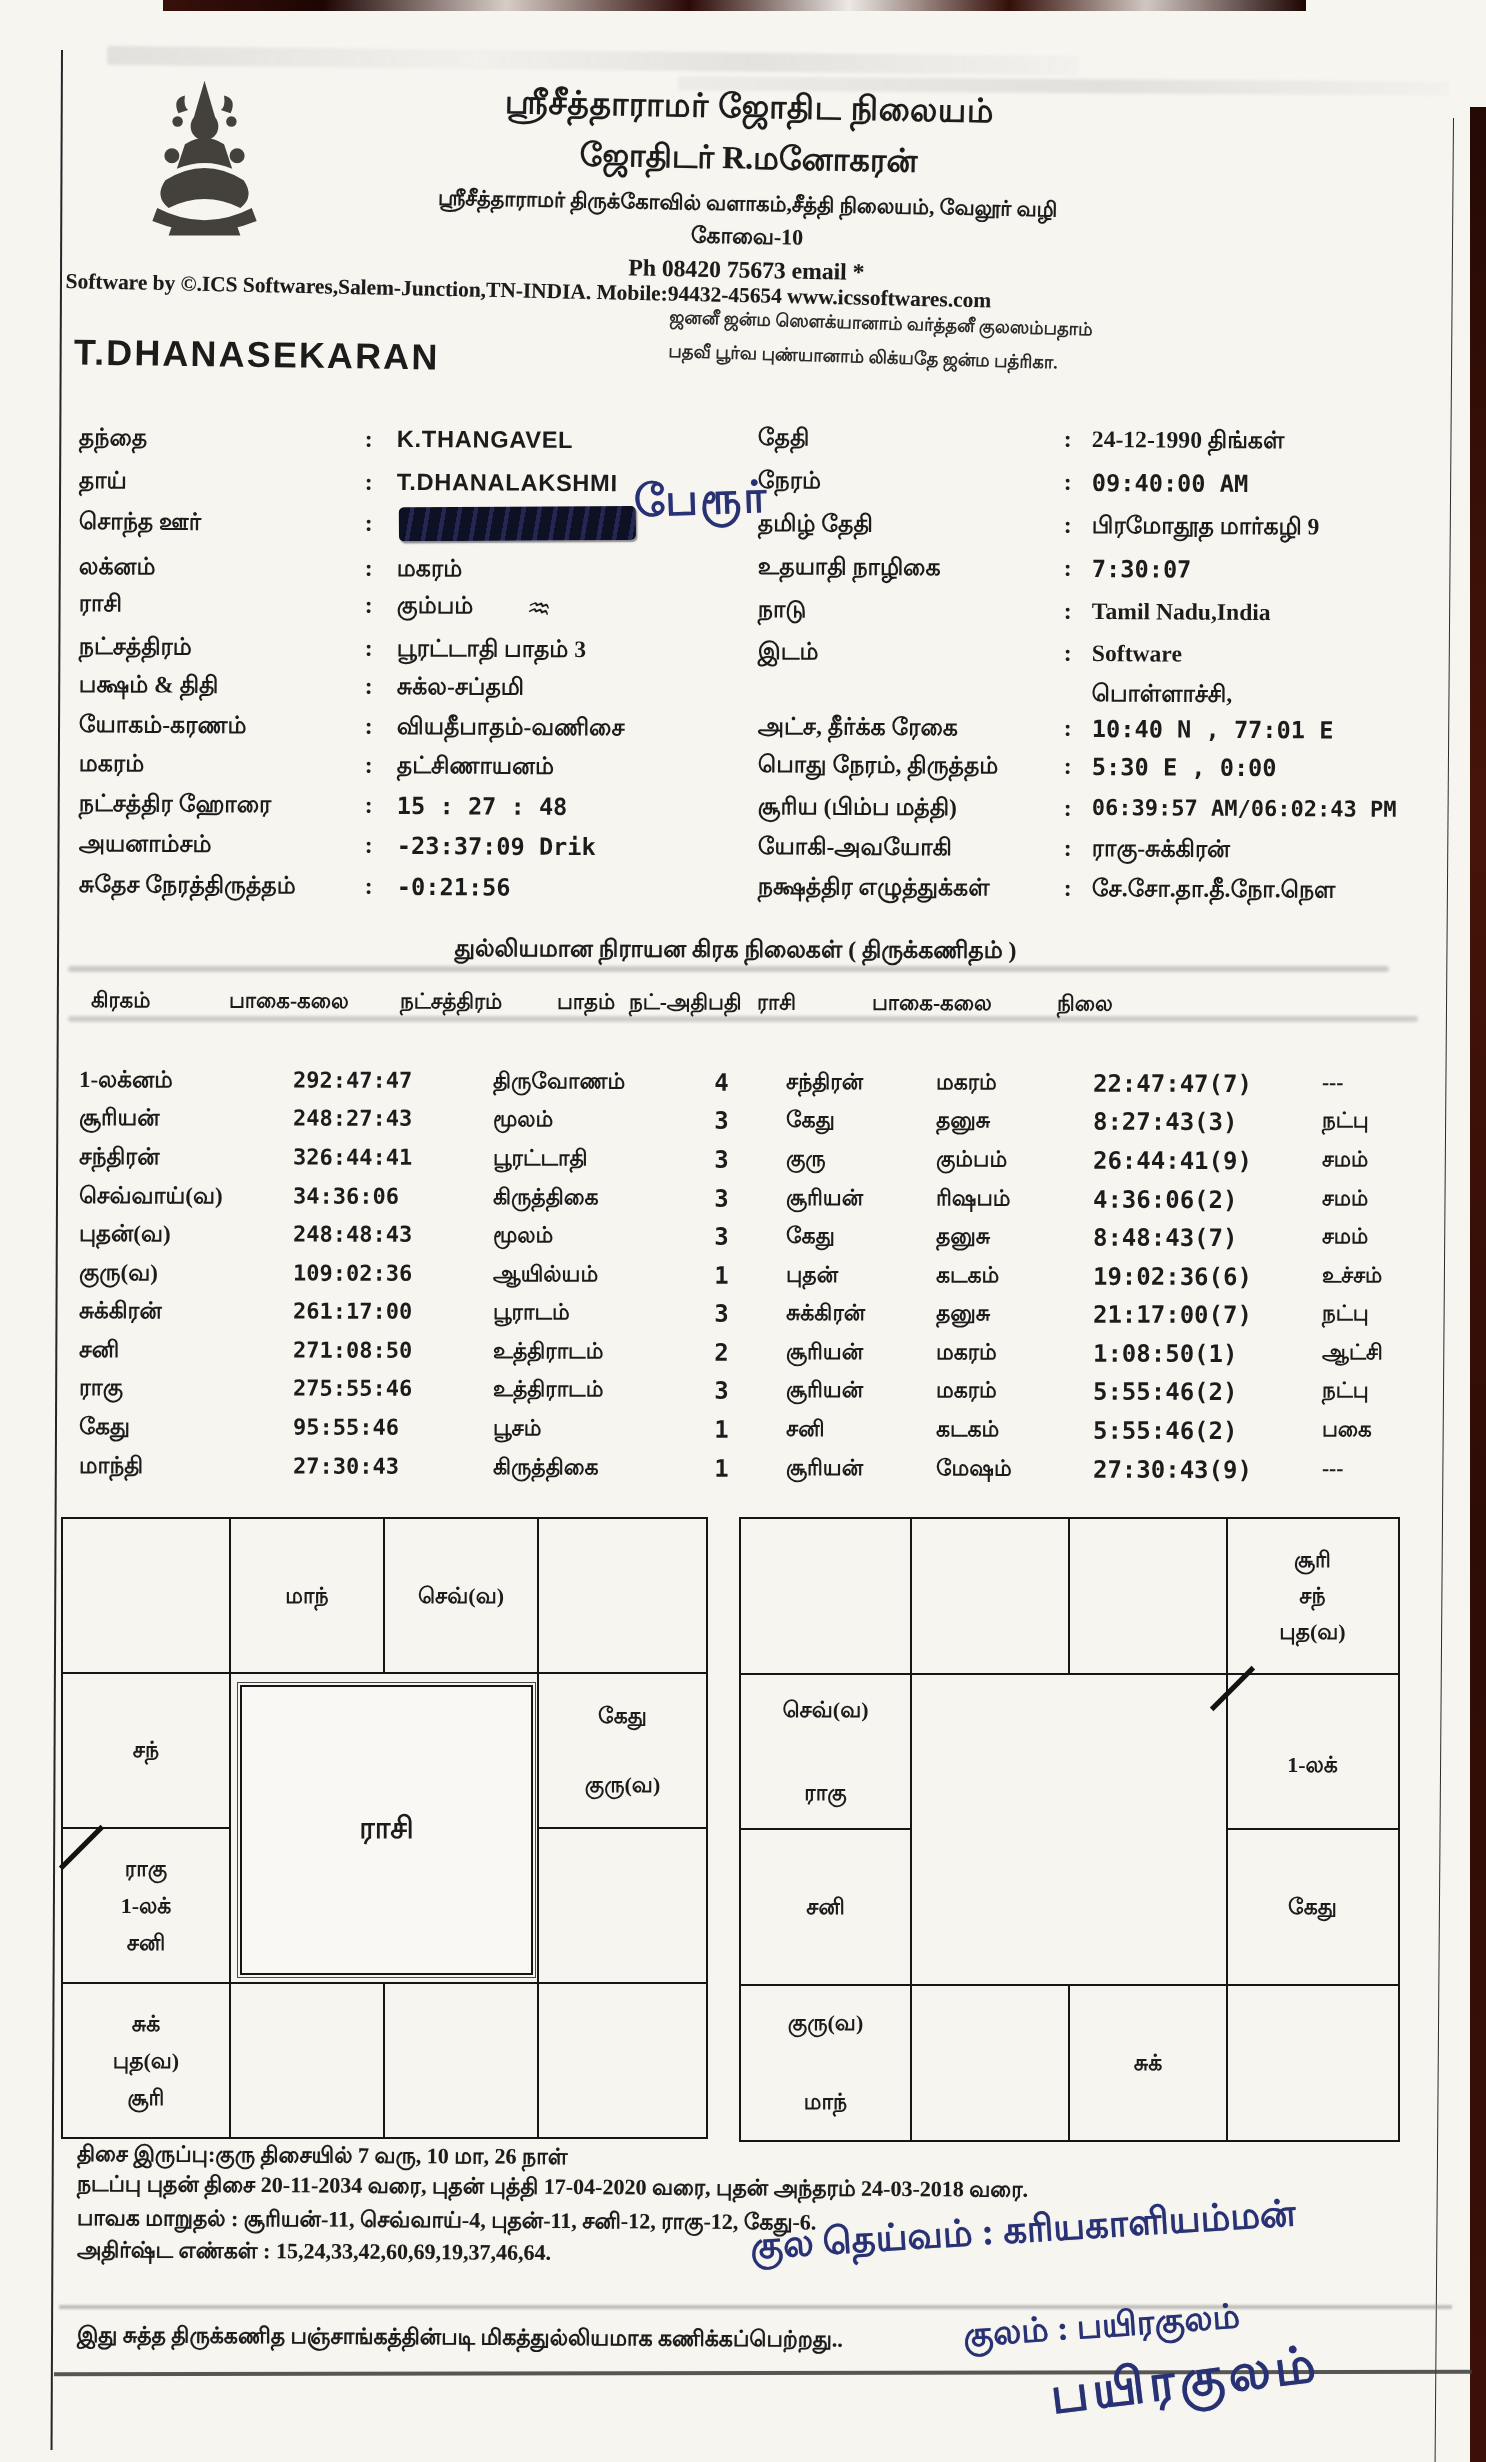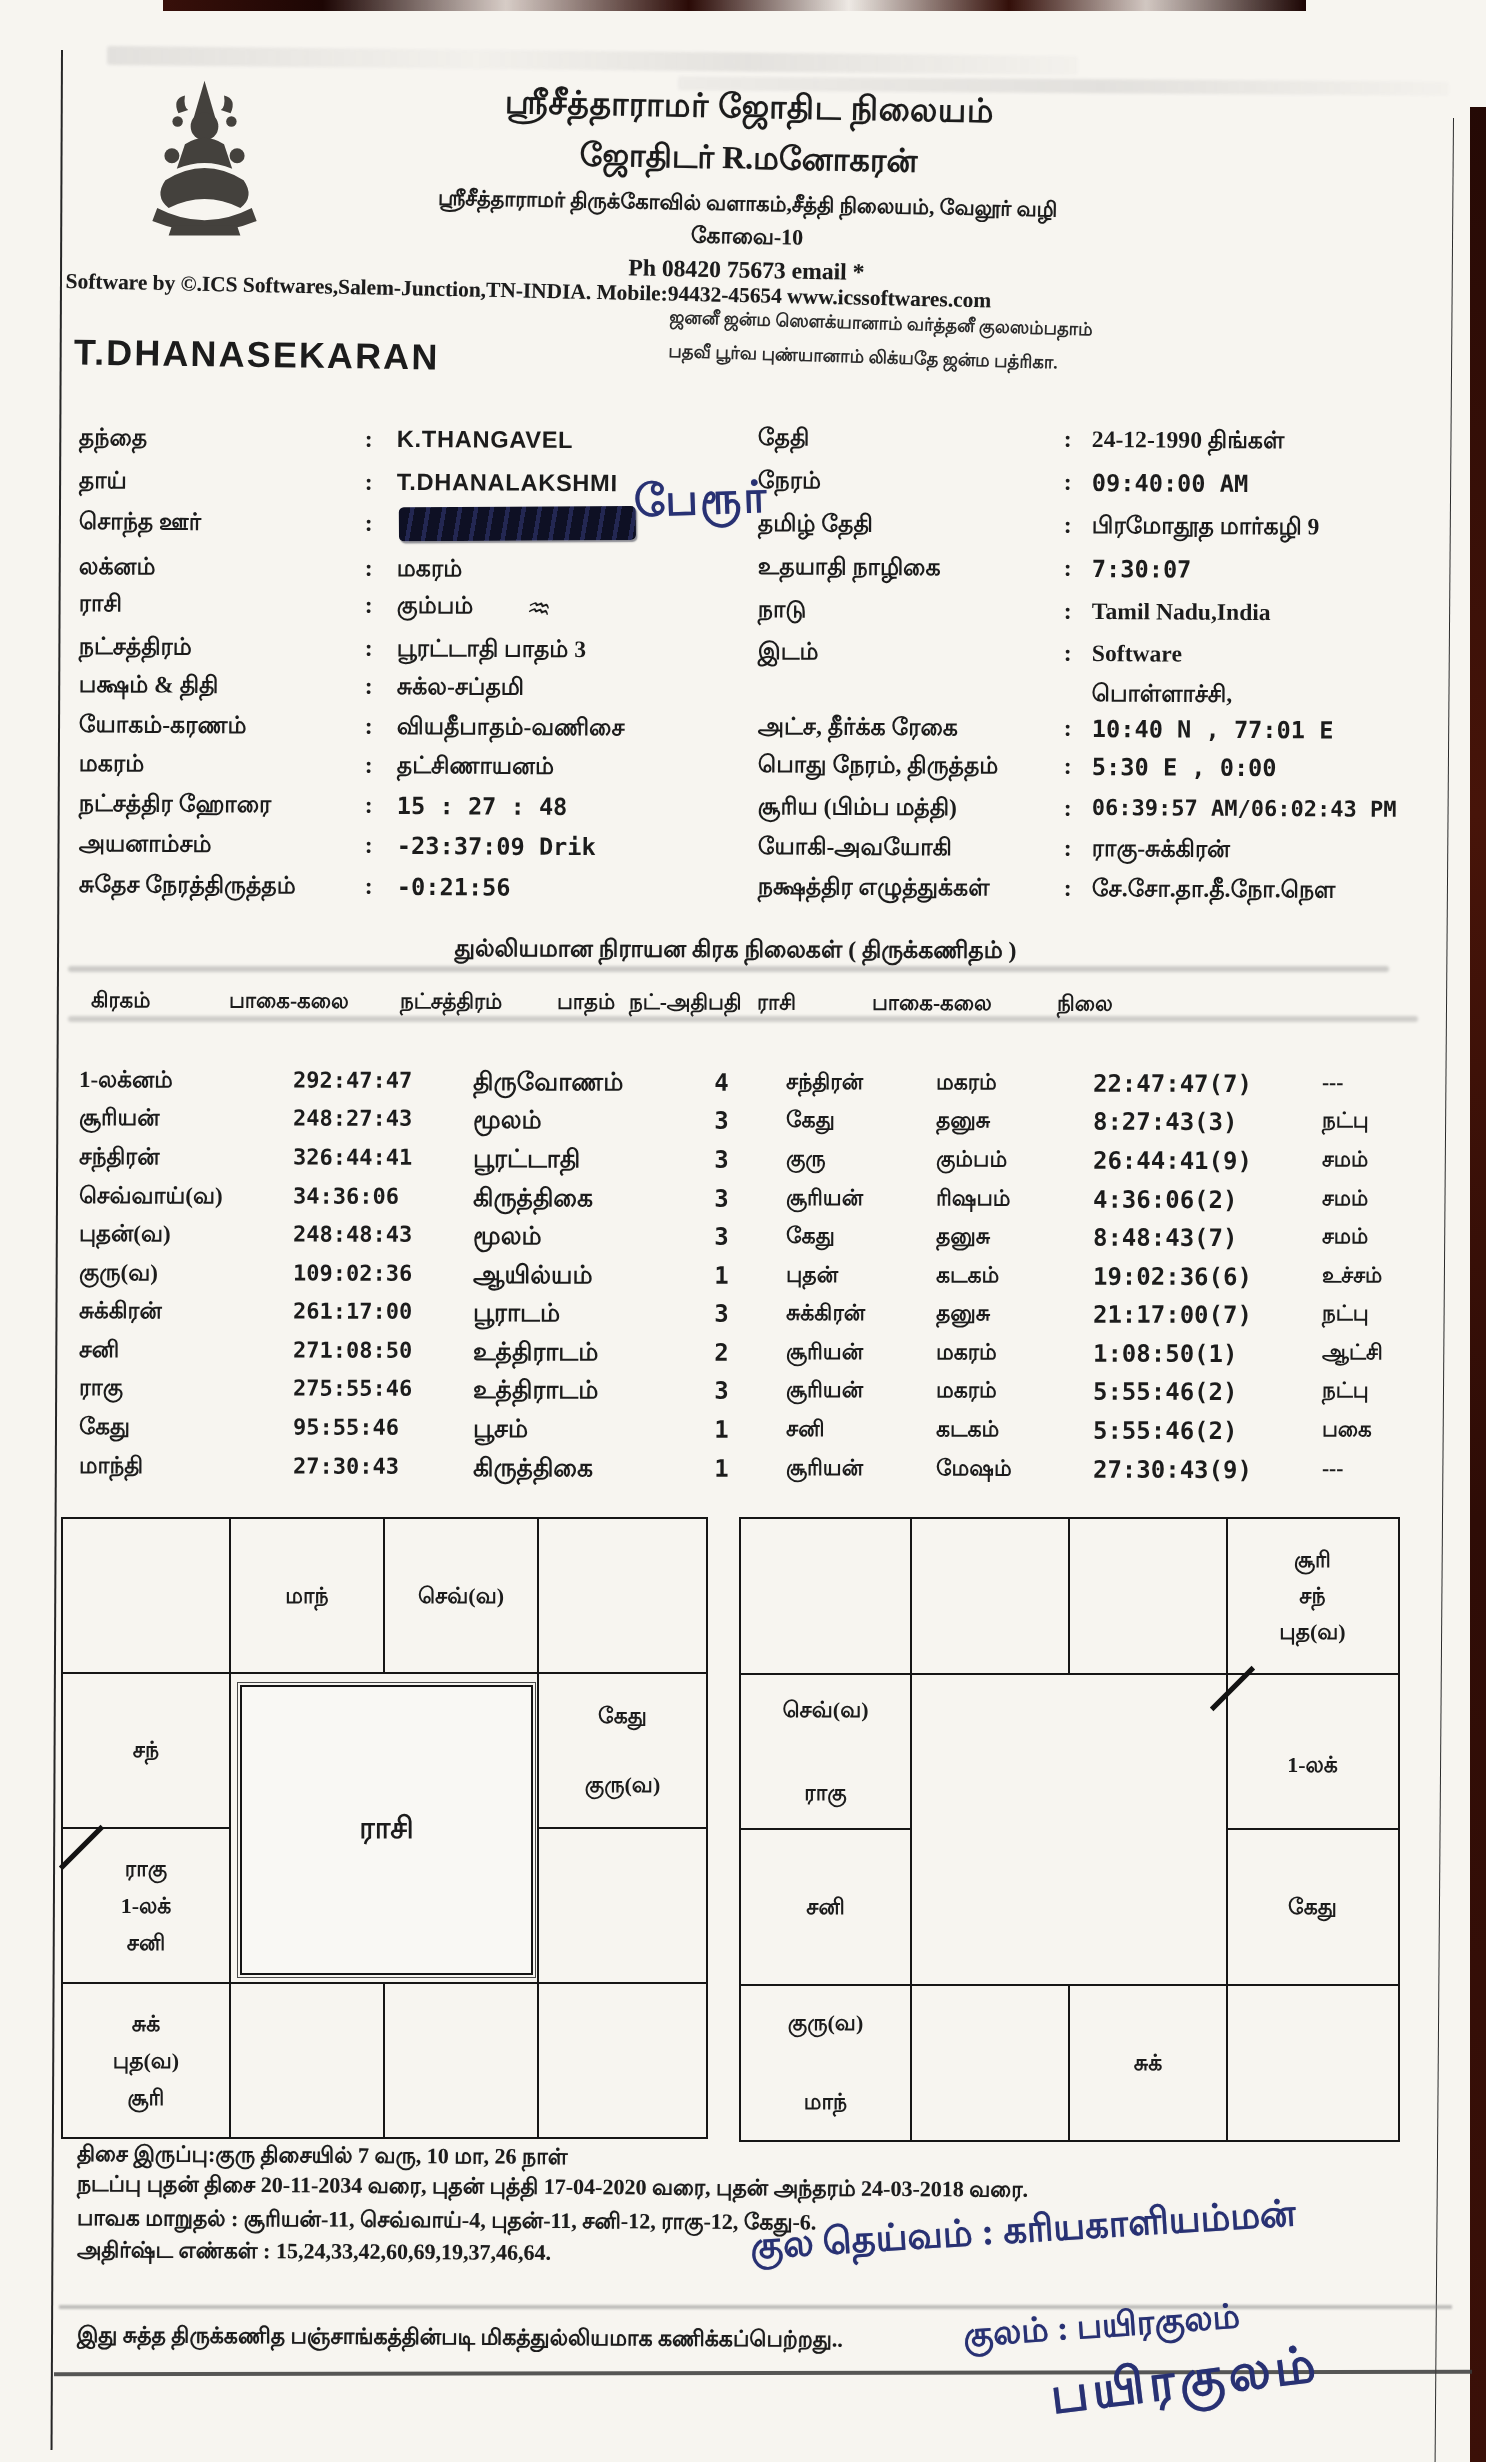--- a/index.html
+++ b/index.html
@@ -40,21 +40,21 @@
   .aqua{left:448px;top:0;font-size:27px;font-family:"DejaVu Sans",sans-serif;transform:rotate(8deg)}
   
   .ttitle{left:0;top:936px;width:1471px;text-align:center;font-size:23.6px;font-weight:700;transform:rotate(.2deg)}
   .thr{left:79px;top:988px;width:1378px;height:31px;transform:rotate(.2deg);transform-origin:left top}
   .th{position:absolute;font-size:21.4px;font-weight:600;white-space:nowrap}
   .trow{position:absolute;left:79px;width:1378px;height:39px;transform:rotate(.15deg);transform-origin:left top}
   .tc{position:absolute;top:0;white-space:nowrap}
   .mono{font-family:"DejaVu Sans Mono",monospace;font-weight:700}
   .c0{left:0;font-size:23px;font-weight:600}
   .c1{left:214px;font-size:22px}
-  .c2{left:394px;font-size:25px;font-weight:600}
+  .c2{left:414px;font-size:22px;font-weight:600}
   .c3{left:614px;width:57px;text-align:center;font-size:24px}
   .c4{left:707px;font-size:22px;font-weight:600}
   .c5{left:857px;font-size:22px;font-weight:600}
   .c6{left:1014px;font-size:24px}
   .c7{left:1243px;font-size:21.4px;font-weight:600}
   
   .chart{background:transparent;border:2.1px solid #161616}
   .gl{position:absolute;background:#161616}
   .cc{position:absolute;display:flex;flex-direction:column;align-items:center;justify-content:center;
       font-size:22px;font-weight:700;text-align:center;line-height:36px}

